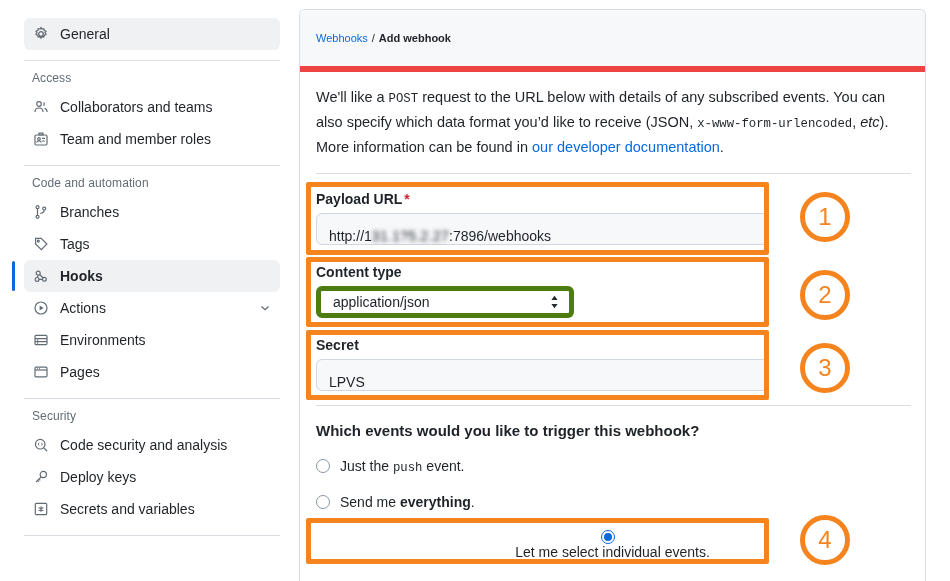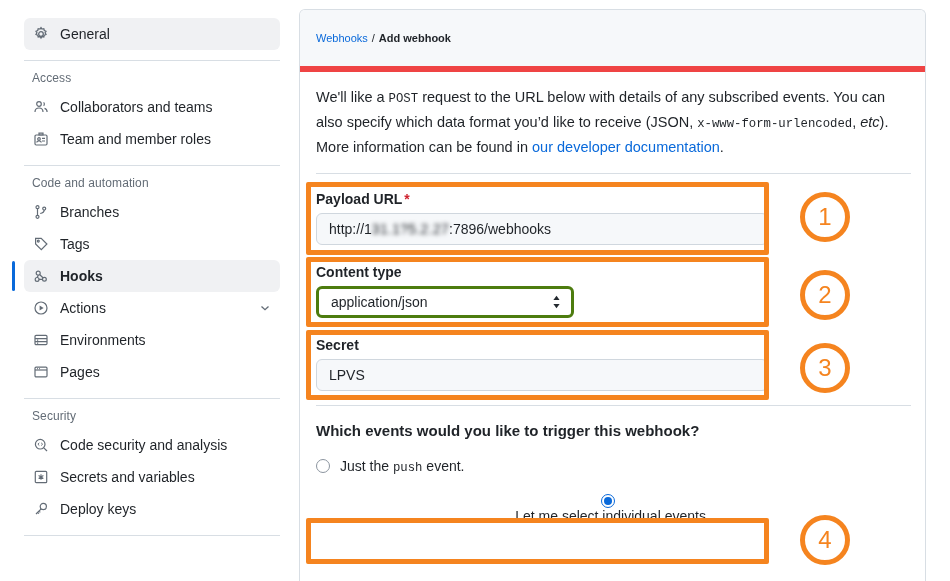--- a/index.html
+++ b/index.html
@@ -86,32 +86,32 @@
     margin-bottom: 6px;
   }
   .req { color: #cf222e; font-weight: 700; margin-left: 2px; }
 
   .txtinput {
     width: 100%; height: 32px;
     border: 1px solid #d0d7de; border-radius: 6px;
     background: #f6f8fa;
     font-size: 14px; color: #1f2328;
     padding: 0 12px;
-    display: flex; align-items: center;
+    display: flex; align-items: flex-end;
     font-family: "Liberation Sans", sans-serif;
   }
   .blurred {
     display: inline-block;
     filter: blur(2.1px);
     letter-spacing: .3px;
   }
 
   .selectwrap {
     width: 258px; height: 32px; position: relative;
-    border: 3px solid #4d7c0f; border-radius: 6px;
+    border: 5px solid #4d7c0f; border-radius: 6px;
     background: #ffffff;
     display: flex; align-items: center;
     padding: 0 12px; font-size: 14px; color: #1f2328;
   }
   .selectwrap .updown {
     position: absolute; right: 10px; top: 50%;
     transform: translateY(-50%);
     display: flex; flex-direction: column; gap: 2px;
     color: #24292f;
   }
@@ -277,34 +277,34 @@
           <circle cx="7.2" cy="7.2" r="4.8"></circle>
             <path d="M10.8 10.8L14 14"></path>
           <path d="M6.3 5.9L4.9 7.2l1.4 1.3M8.2 5.9l1.4 1.3-1.4 1.3" stroke-width="1"></path>
         </svg>
       </span>
       <span>Code security and analysis</span>
     </div>
     <div class="nav-item">
       <span class="ico">
         <svg width="16" height="16" viewBox="0 0 16 16" fill="none" stroke="currentColor" stroke-width="1.2">
+          <circle cx="10.3" cy="5.5" r="3.1"></circle>
+            <path d="M8.2 7.8L3 13M4.6 11.4l1.3 1.3M6 10l1.3 1.3"></path>
+        </svg>
+      </span>
+      <span>Deploy keys</span>
+    </div>
+    <div class="nav-item">
+      <span class="ico">
+        <svg width="16" height="16" viewBox="0 0 16 16" fill="none" stroke="currentColor" stroke-width="1.2">
           <rect x="2.3" y="2.3" width="11.4" height="11.4" rx="1"></rect>
           <path d="M8 5.2v5.6M5.6 6.6l4.8 2.8M10.4 6.6l-4.8 2.8" stroke-width="1.1"></path>
         </svg>
       </span>
       <span>Secrets and variables</span>
-    </div>
-    <div class="nav-item">
-      <span class="ico">
-        <svg width="16" height="16" viewBox="0 0 16 16" fill="none" stroke="currentColor" stroke-width="1.2">
-          <circle cx="10.3" cy="5.5" r="3.1"></circle>
-            <path d="M8.2 7.8L3 13M4.6 11.4l1.3 1.3M6 10l1.3 1.3"></path>
-        </svg>
-      </span>
-      <span>Deploy keys</span>
     </div>
 
     <div class="nav-sep"></div>
   </div>
 
   <div class="panel">
 
     <div class="panel-header">
       <span class="bc-link">Webhooks</span>
       <span class="bc-sep">/</span>
@@ -353,20 +353,24 @@
       <div class="hr" style="margin-top:14px;"></div>
 
       <div style="margin-top:16px;">
         <div class="q-title">Which events would you like to trigger this webhook?</div>
 
         <div class="radio-row" style="margin-top:16px;">
           <span class="radio"></span>
           <span><span>Just the </span><span class="mono">push</span><span> event.</span></span>
         </div>
 
+        <div class="radio-row" style="margin-top:14px;">
+          <span class="radio"></span>
+          <span><span>Send me </span><span class="bold">everything</span><span>.</span></span>
+        </div>
 
         <div class="radio-row" style="margin-top:17px;flex-direction:column;">
           <span class="radio checked"></span>
           <span>Let me select individual events.</span>
         </div>
       </div>
 
     </div>
   </div>
 

